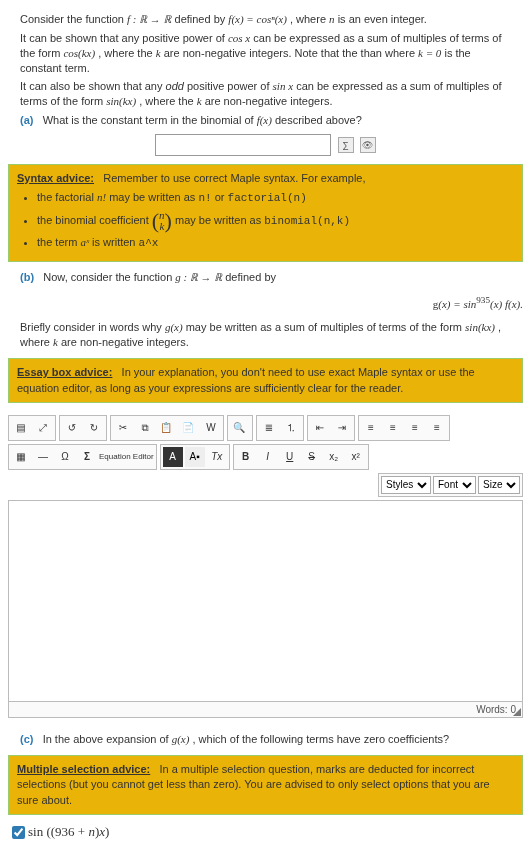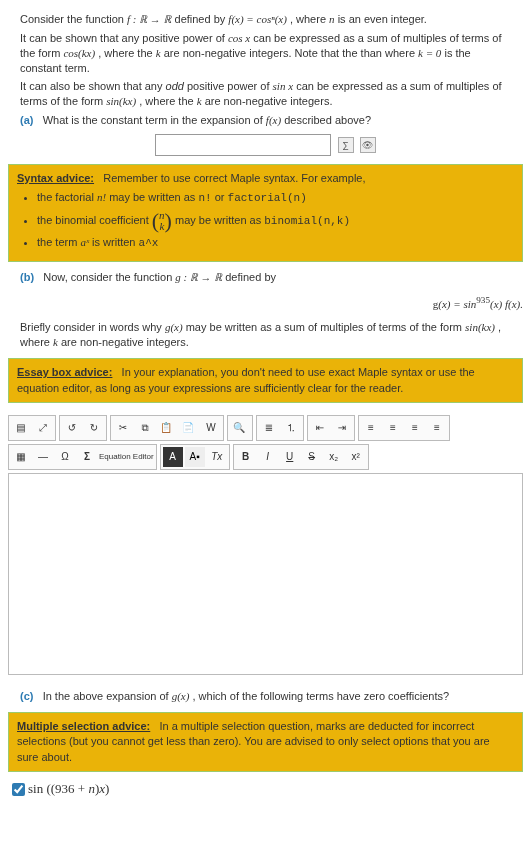--- a/index.html
+++ b/index.html
@@ -115,21 +115,21 @@
   <span> can be expressed as a sum of multiples of terms of the form </span>
   <span class="math">sin(kx)</span>
   <span>, where the </span>
   <span class="math">k</span>
   <span> are non-negative integers.</span>
 </p>
 
 <p>
   <span class="part-label">(a)</span>
   <span>&nbsp;</span>
-  <span>What is the constant term in the expansion of </span>
+  <span>What is the constant term in the binomial of </span>
   <span class="math">f(x)</span>
   <span> described above?</span>
 </p>
 
 <div class="input-row">
   <input type="text" style="">
   <span class="small-icon">∑</span>
   <span class="small-icon">👁</span>
 </div>
 
@@ -239,21 +239,32 @@
     </div>
     <div class="tool-group">
       <span class="tool-btn bold">B</span>
       <span class="tool-btn italic">I</span>
       <span class="tool-btn" style="text-decoration:underline;">U</span>
       <span class="tool-btn" style="text-decoration:line-through;">S</span>
       <span class="tool-btn">x₂</span>
       <span class="tool-btn">x²</span>
     </div>
   </div>
+  <div class="toolbar-row" style="justify-content:flex-end;">
+    <div class="tool-group" style="margin-left:auto;">
+      <select class="tool-select"><option>Styles</option></select>
+      <select class="tool-select"><option>Font</option></select>
+      <select class="tool-select"><option>Size</option></select>
+    </div>
+  </div>
   <div class="editor-area" contenteditable="true" style=""></div>
+  <div class="editor-footer">
+    <span>Words: </span><span>0</span>
+    <div class="resize-handle"></div>
+  </div>
 </div>
 
 <p style="margin-top:14px;">
   <span class="part-label">(c)</span>
   <span>&nbsp;</span>
   <span>In the above expansion of </span>
   <span class="math">g(x)</span>
   <span>, which of the following terms have zero coefficients?</span>
 </p>
 

